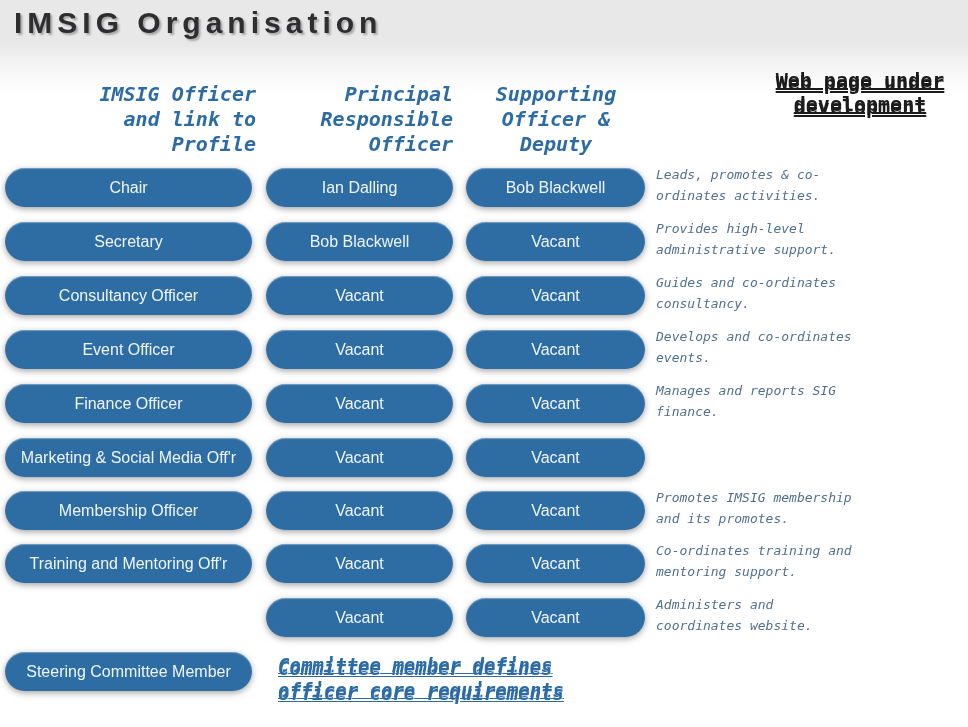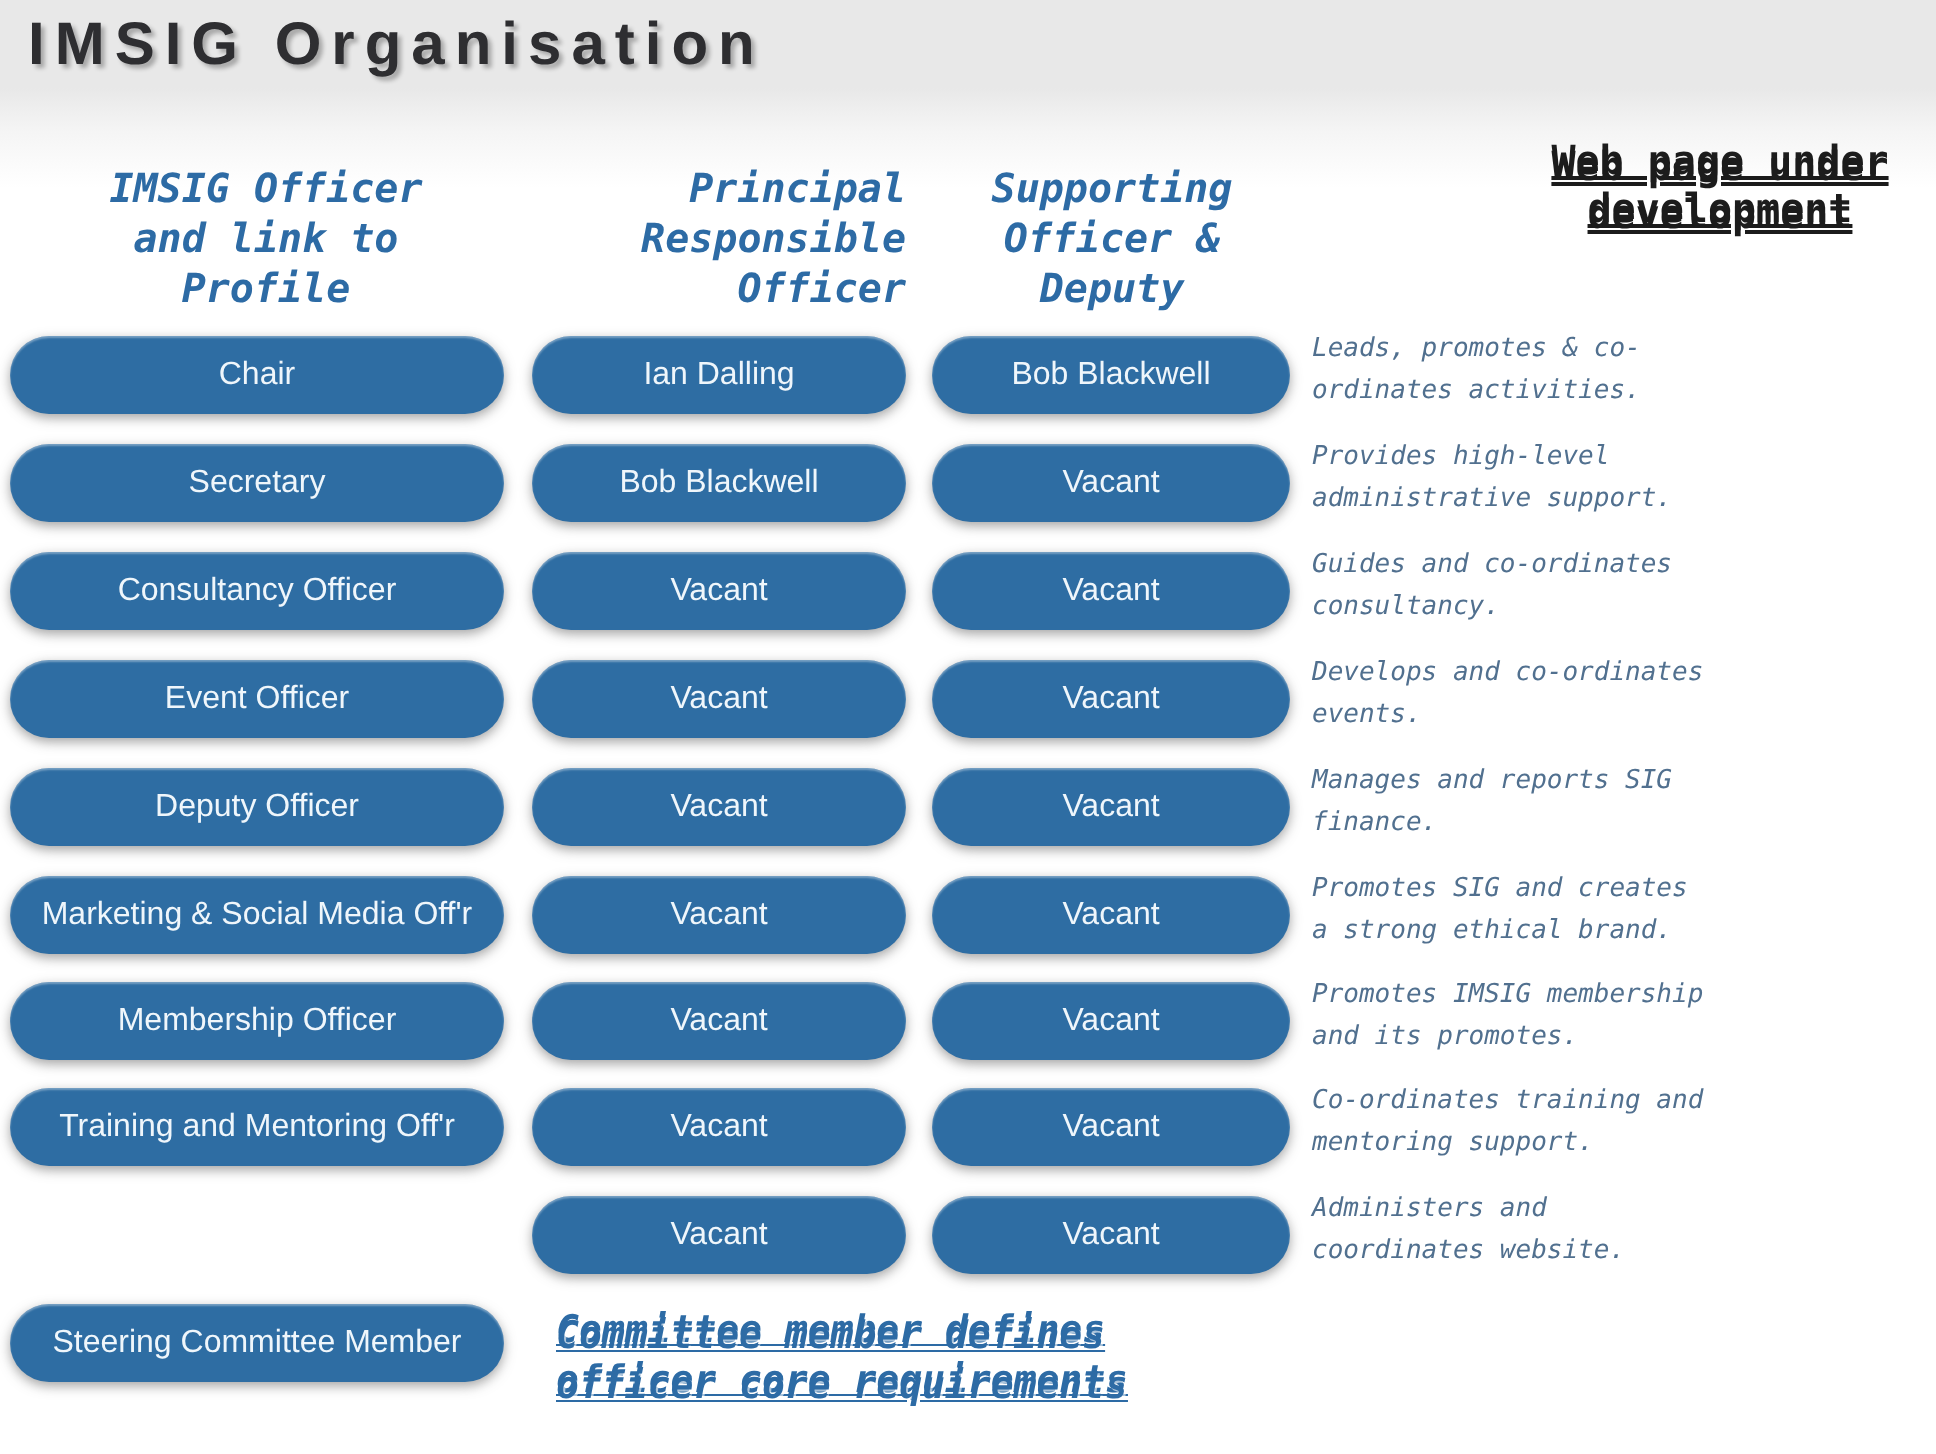--- a/index.html
+++ b/index.html
@@ -13,21 +13,21 @@
     font-size:30px; font-weight:700; letter-spacing:5px; color:#2e2e31;
     text-shadow:2px 2px 2px rgba(0,0,0,0.28);
     white-space:nowrap;
   }
   .col-header {
     position:absolute; top:82px;
     font-family:"DejaVu Sans Mono", monospace;
     font-style:italic; font-weight:700; font-size:20px; line-height:25px;
     color:#2d6ba5; text-align:center; white-space:pre-line;
   }
-  .col-header.h1 { left:10px;  width:246px; }
+  .col-header.h1 { left:10px;  width:246px;text-align:right; }
   .col-header.h2 { left:266px; width:187px;text-align:right; }
   .col-header.h3 { left:461px; width:190px; }
 
   .overprint { position:relative; display:block; }
   .overprint span {
     display:block; white-space:pre-line;
     text-decoration:underline;
   }
   .overprint span.ghost { position:absolute; top:3px; left:0; width:100%; }
 
@@ -139,21 +139,21 @@
       </div>
     <div class="pill c3">
         <span>Vacant</span>
       </div>
     <div class="desc">Develops and co-ordinates
 events.</div>
   </div>
 
   <div class="row" style="top:384px">
     <div class="pill c1">
-        <span>Deputy Officer</span>
+        <span>Finance Officer</span>
       </div>
     <div class="pill c2">
         <span>Vacant</span>
       </div>
     <div class="pill c3">
         <span>Vacant</span>
       </div>
     <div class="desc">Manages and reports SIG
 finance.</div>
   </div>
@@ -161,22 +161,20 @@
   <div class="row" style="top:438px">
     <div class="pill c1">
         <span>Marketing &amp; Social Media Off'r</span>
       </div>
     <div class="pill c2">
         <span>Vacant</span>
       </div>
     <div class="pill c3">
         <span>Vacant</span>
       </div>
-    <div class="desc">Promotes SIG and creates
-a strong ethical brand.</div>
   </div>
 
   <div class="row" style="top:491px">
     <div class="pill c1">
         <span>Membership Officer</span>
       </div>
     <div class="pill c2">
         <span>Vacant</span>
       </div>
     <div class="pill c3">

